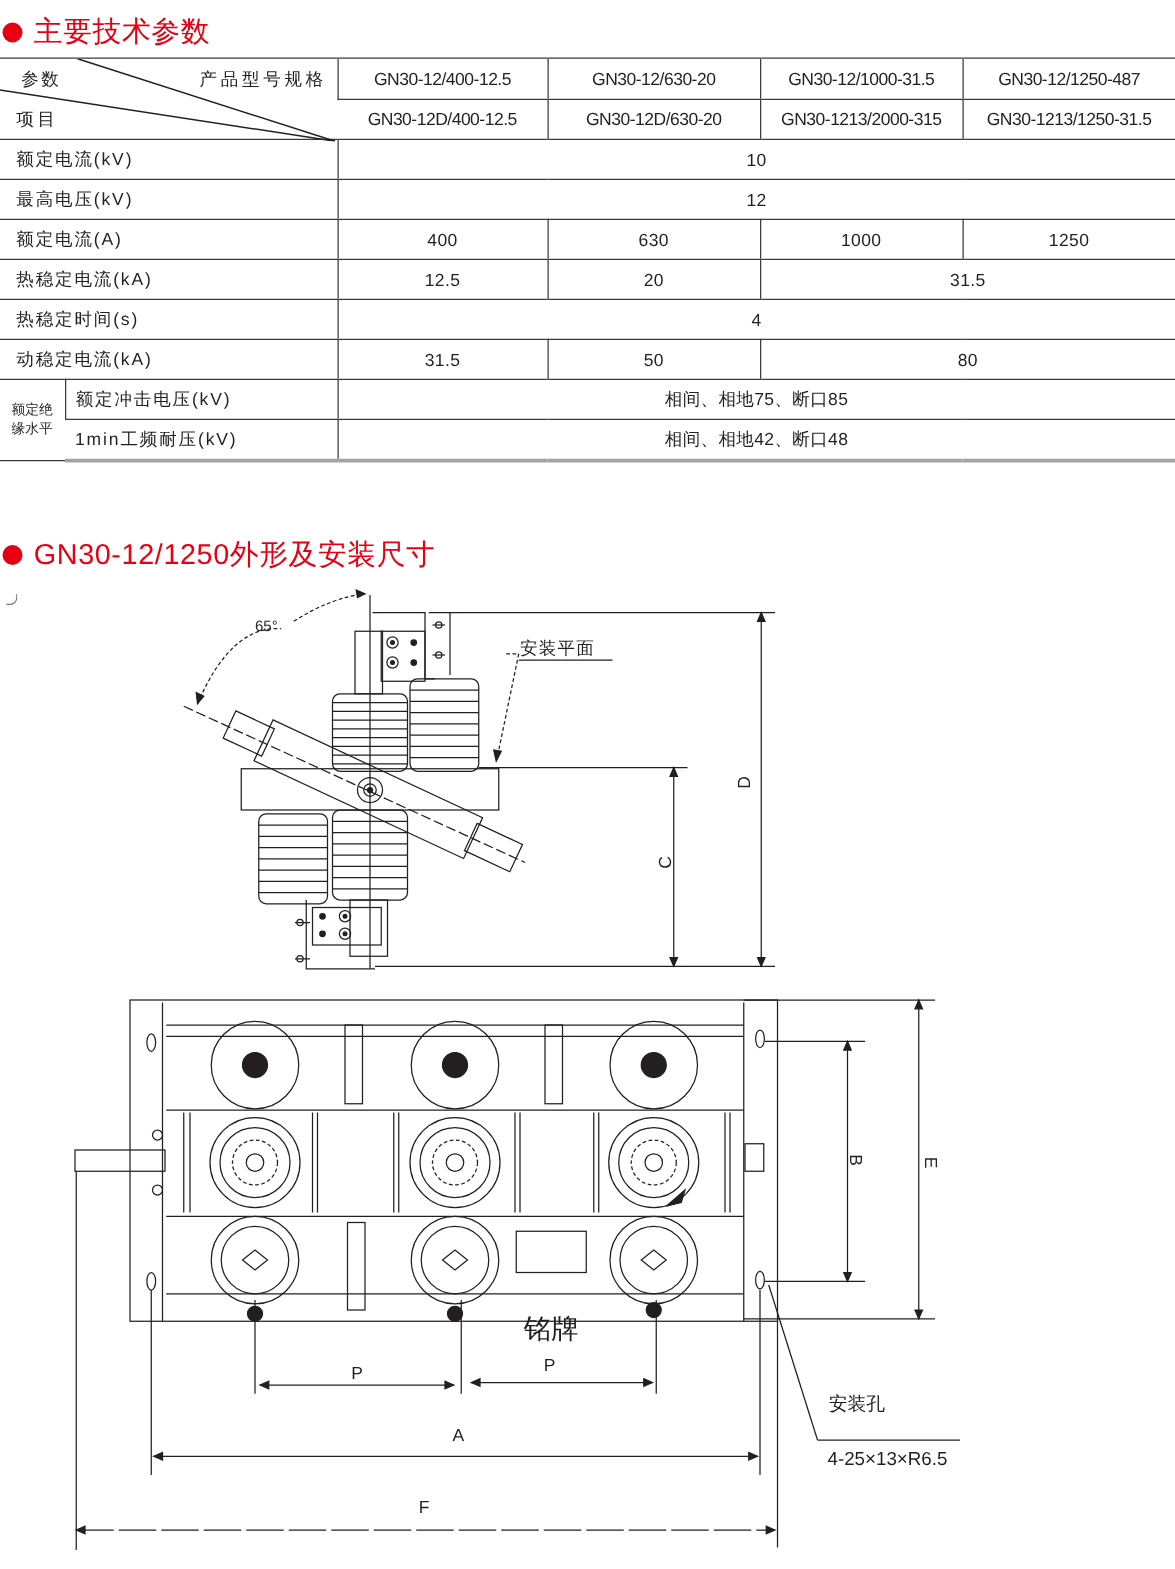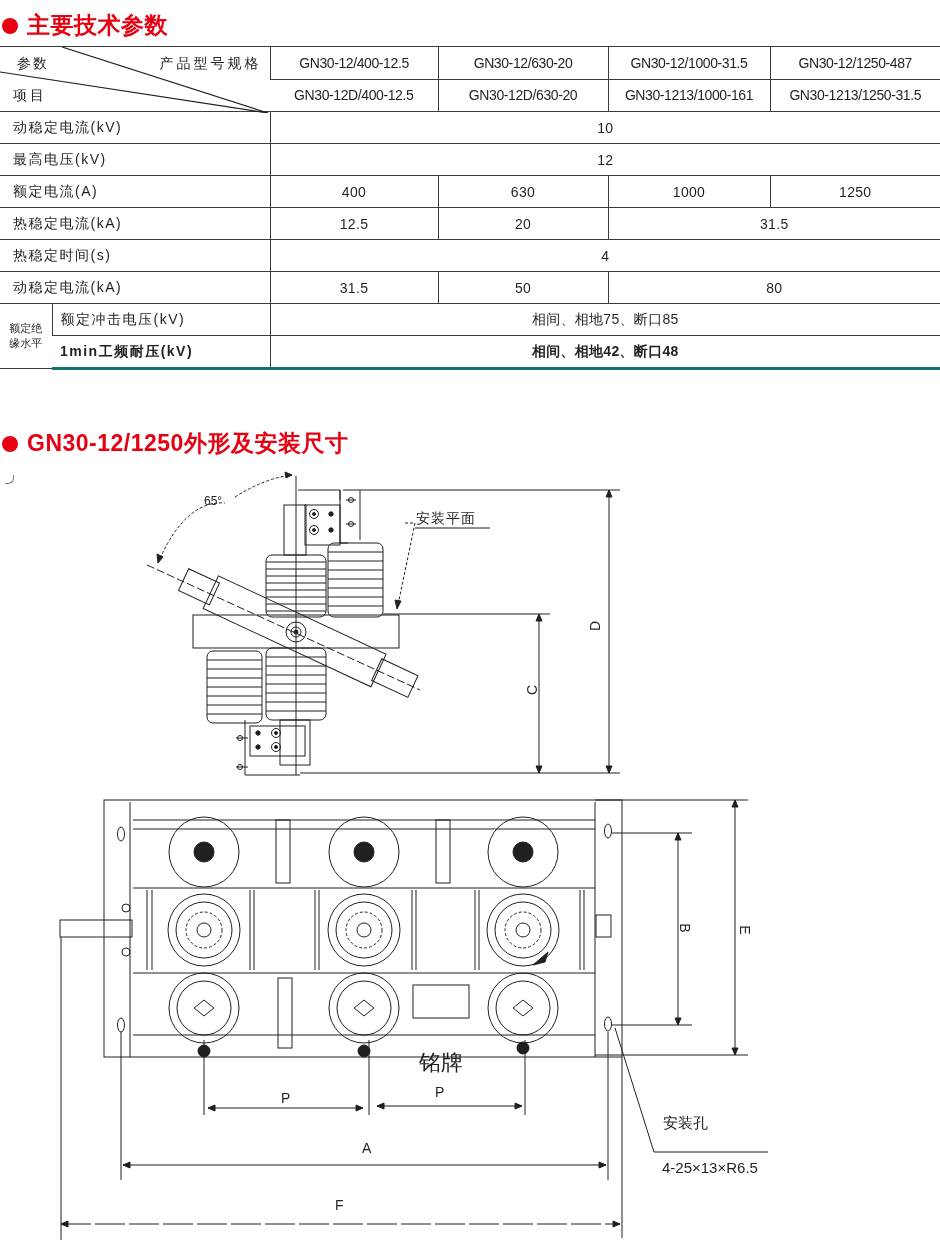--- a/index.html
+++ b/index.html
@@ -1,31 +1,31 @@
 <!DOCTYPE html>
 <html><head>
 <meta charset="utf-8">
 <style>
   html, body { margin: 0; padding: 0; background: #ffffff; }
   body { width: 940px; height: 1255px; position: relative; overflow: hidden;
          font-family: "Liberation Sans", "DejaVu Sans", sans-serif; color: #231f20; }
-  .section-title { position: absolute; left: 2px; font-size: 23px; font-weight: bold; color: #e60012;
+  .section-title { position: absolute; left: 2px; font-size: 23px; font-weight: normal; color: #e60012;
                    display: flex; align-items: center; letter-spacing: 0.5px; }
   .section-title .dot { width: 16px; height: 16px; border-radius: 50%; background: #e60012;
                         display: inline-block; margin-right: 9px; }
   table.spec { position: absolute; left: 0; top: 46px; width: 940px; border-collapse: collapse;
                table-layout: fixed; font-size: 14px; }
   table.spec td { border-top: 1.5px solid #3d3a3b; border-bottom: 1.5px solid #3d3a3b;
                   border-left: 1.5px solid #3d3a3b; padding: 0; height: 31px; text-align: center;
                   letter-spacing: 0.3px; }
   table.spec td:first-child { border-left: none; }
   table.spec td.lbl { text-align: left; padding-left: 13px; letter-spacing: 1.5px; }
   table.spec td.model { font-size: 14px; letter-spacing: -0.4px; }
   table.spec td.small { font-size: 11px; line-height: 15px; letter-spacing: 0; }
-  table.spec tr.last td { border-bottom: 3px solid #0f766e; font-weight: bold; }
+  table.spec tr.last td { border-bottom: 3px solid #a3a3a3; }
   .diag-cell { position: relative; }
   .diag-cell svg { position: absolute; left: 0; top: 0; }
   .diag-cell .top { position: absolute; left: 17px; top: 8px; letter-spacing: 2px; }
   .diag-cell .topr { position: absolute; right: 8px; top: 8px; letter-spacing: 3px; }
   .diag-cell .bot { position: absolute; left: 13px; bottom: 6px; letter-spacing: 3px; }
   .drawing { position: absolute; left: 0; top: 0; }
   .dlabel { position: absolute; font-size: 14px; color: #231f20; }
   .misc-mark { position: absolute; left: 5px; top: 475px; width: 8px; height: 8px;
                border-bottom: 1px solid #777; border-right: 1px solid #777; border-radius: 0 0 6px 0; }
 </style>
@@ -58,25 +58,25 @@
       <span class="bot">项目</span>
     </td>
     <td class="model">GN30-12/400-12.5</td>
     <td class="model">GN30-12/630-20</td>
     <td class="model">GN30-12/1000-31.5</td>
     <td class="model">GN30-12/1250-487</td>
   </tr>
   <tr>
     <td class="model">GN30-12D/400-12.5</td>
     <td class="model">GN30-12D/630-20</td>
-    <td class="model">GN30-1213/1000-161</td>
+    <td class="model">GN30-1213/2000-315</td>
     <td class="model">GN30-1213/1250-31.5</td>
   </tr>
   <tr>
-    <td colspan="2" class="lbl">动稳定电流(kV)</td>
+    <td colspan="2" class="lbl">额定电流(kV)</td>
     <td colspan="4">10</td>
   </tr>
   <tr>
     <td colspan="2" class="lbl">最高电压(kV)</td>
     <td colspan="4">12</td>
   </tr>
   <tr>
     <td colspan="2" class="lbl">额定电流(A)</td>
     <td>400</td>
     <td>630</td>

